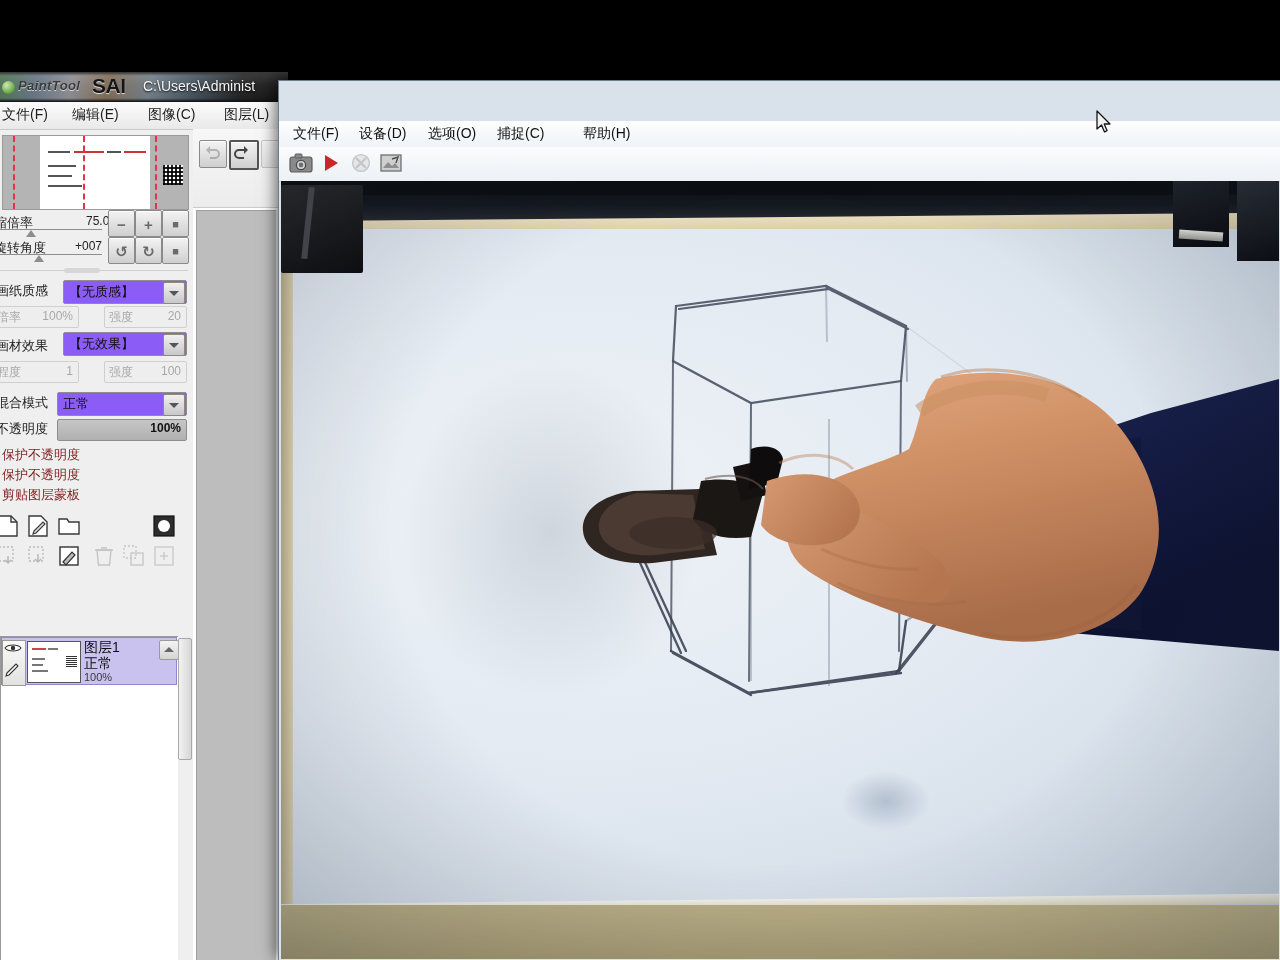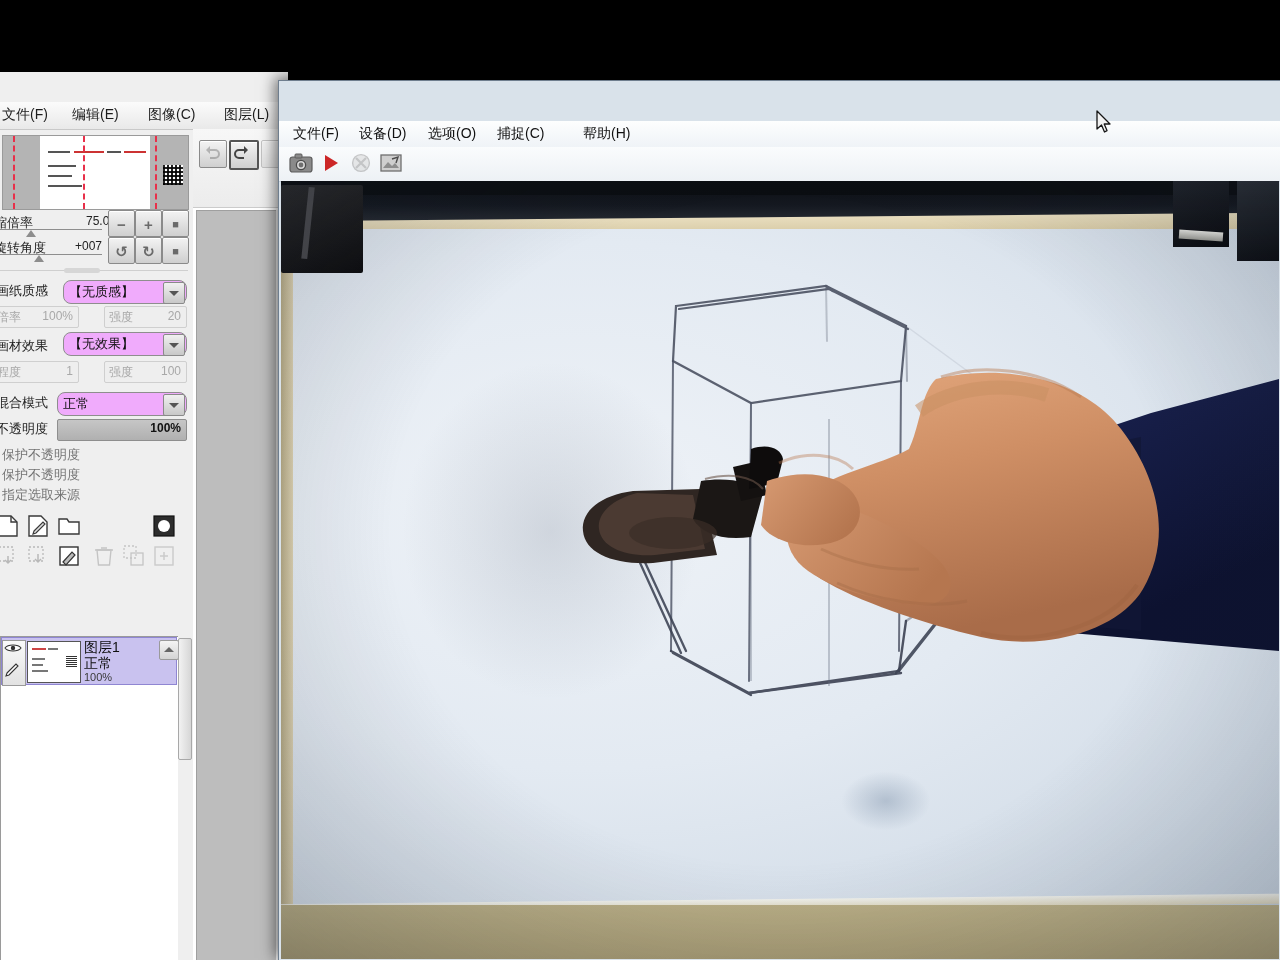--- a/index.html
+++ b/index.html
@@ -59,35 +59,35 @@
        border-right:5px solid transparent;border-bottom:7px solid #8d8d8d;}
 
   .sq-btn{position:absolute;width:25px;height:25px;border:1px solid #8a8a8a;border-radius:2px;
        background:linear-gradient(180deg,#f3f3f3,#cfcfcf);
        box-shadow:inset 0 1px 0 #fff;}
   .sq-btn .g{position:absolute;left:50%;top:50%;transform:translate(-50%,-50%);
        color:#6a6a6a;font-size:15px;line-height:1;font-weight:bold;}
 
   
   .dd-lbl{position:absolute;font-size:13px;color:#222;white-space:nowrap;}
-  .dd-box{position:absolute;height:22px;background:#f0abfc;border:1px solid #8e8e8e;border-radius:8px;}
+  .dd-box{position:absolute;height:22px;background:#8b5cf6;border:1px solid #8e8e8e;border-radius:2px;}
   .dd-box .t{position:absolute;left:5px;top:2px;font-size:13px;color:#111;white-space:nowrap;}
   .dd-arrow{position:absolute;width:20px;height:20px;top:1px;
        background:linear-gradient(180deg,#f0f0f0,#c8c8c8);border:1px solid #8a8a8a;border-radius:2px;}
   .dd-arrow:after{content:"";position:absolute;left:5px;top:8px;
        border-left:5px solid transparent;border-right:5px solid transparent;border-top:5px solid #555;}
   .gfield{position:absolute;height:20px;background:#eee;border:1px solid #cfcfcf;border-radius:2px;}
   .gfield .l{position:absolute;left:4px;top:2px;font-size:12px;color:#a8a8a8;}
   .gfield .r{position:absolute;right:5px;top:2px;font-size:12px;color:#a8a8a8;}
 
   #opacity-bar{position:absolute;height:20px;background:linear-gradient(180deg,#c6c6c6,#b0b0b0);
        border:1px solid #8e8e8e;border-radius:2px;}
   #opacity-bar .v{position:absolute;right:5px;top:1px;font-size:12px;color:#111;font-weight:bold;}
 
-  .chk-txt{position:absolute;font-size:13px;color:#737373;white-space:nowrap;}
+  .chk-txt{position:absolute;font-size:13px;color:#7f1d1d;white-space:nowrap;}
 
   
   .licon{position:absolute;width:24px;height:24px;}
   .licon svg{display:block;}
 
   
   #layer-list{position:absolute;left:0;top:564px;width:178px;height:350px;
        background:#fff;border:1px solid #9a9a9a;}
   #layer-row{position:absolute;left:0;top:0;width:176px;height:48px;
        background:#c9c2ef;border:1px solid #8f86d2;box-sizing:border-box;}
@@ -197,20 +197,27 @@
   #arm{position:absolute;left:0;top:0;width:998px;height:778px;}
   #cursor{position:absolute;left:1096px;top:110px;width:16px;height:24px;}
 </style>
 </head>
 <body>
 
 <div id="root">
 
   <div id="sai">
 
+    <div id="sai-titlebar">
+      <div id="sai-title-sheen"></div>
+      <div id="sai-logo-dot"></div>
+      <div class="sai-logo-pt">PaintTool</div>
+      <div class="sai-logo-sai">SAI</div>
+      <div id="sai-path">C:\Users\Administ</div>
+    </div>
 
     <div id="sai-menubar">
       <div class="sai-menu" style="left:2px">文件(F)</div>
       <div class="sai-menu" style="left:72px">编辑(E)</div>
       <div class="sai-menu" style="left:148px">图像(C)</div>
       <div class="sai-menu" style="left:224px">图层(L)</div>
     </div>
 
     <div id="sai-nav">
       <div class="nav-grey" style="left:0;width:37px"></div>
@@ -299,21 +306,21 @@
       <span class="dd-arrow" style="right:1px"></span>
     </div>
 
     <div class="dd-lbl" style="left:-4px;top:348px">不透明度</div>
     <div id="opacity-bar" style="left:57px;top:347px;width:128px">
       <span class="v">100%</span>
     </div>
 
     <div class="chk-txt" style="left:2px;top:374px">保护不透明度</div>
     <div class="chk-txt" style="left:2px;top:394px">保护不透明度</div>
-    <div class="chk-txt" style="left:2px;top:414px">指定选取来源</div>
+    <div class="chk-txt" style="left:2px;top:414px">剪贴图层蒙板</div>
 
     <div class="licon" style="left:-4px;top:442px">
       <svg width="24" height="24" viewBox="0 0 24 24">
           <path d="M3 2h12l6 6v14H3z" fill="#fff" stroke="#3a3a3a" stroke-width="1.4"></path>
           <path d="M15 2v6h6" fill="none" stroke="#3a3a3a" stroke-width="1.4"></path>
         </svg>
     </div>
     <div class="licon" style="left:26px;top:442px">
       <svg width="24" height="24" viewBox="0 0 24 24">
           <path d="M3 2h12l6 6v14H3z" fill="#fff" stroke="#3a3a3a" stroke-width="1.4"></path>

